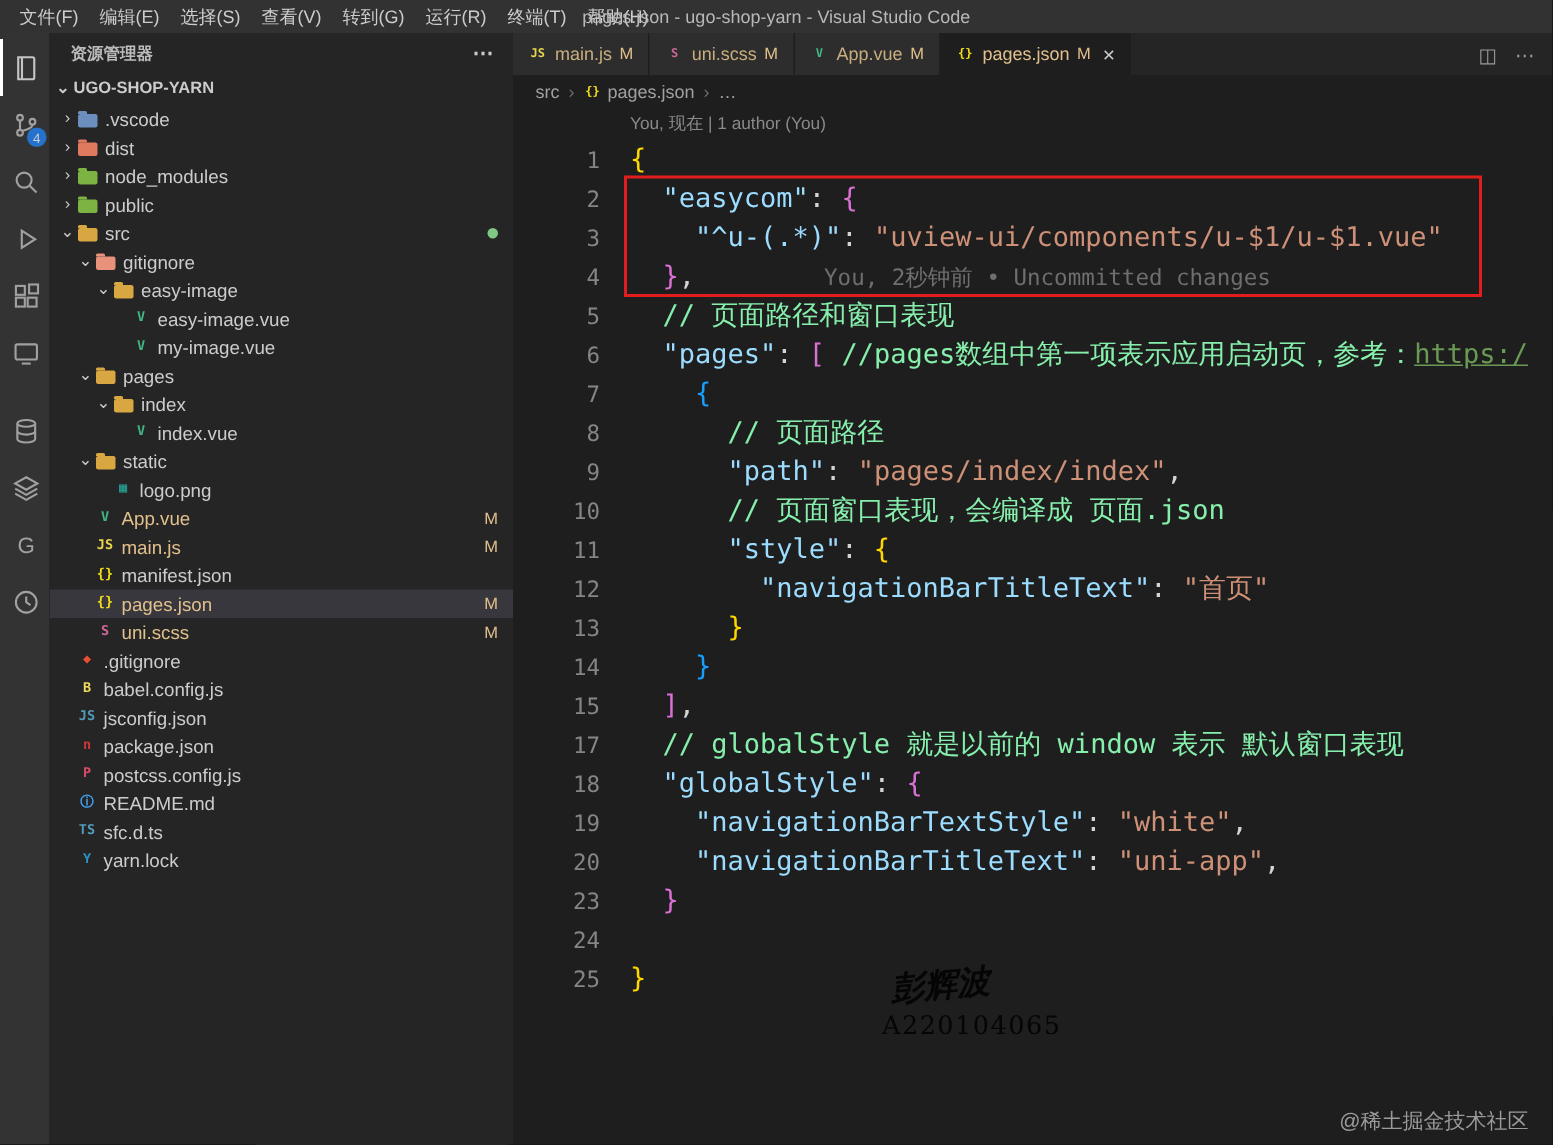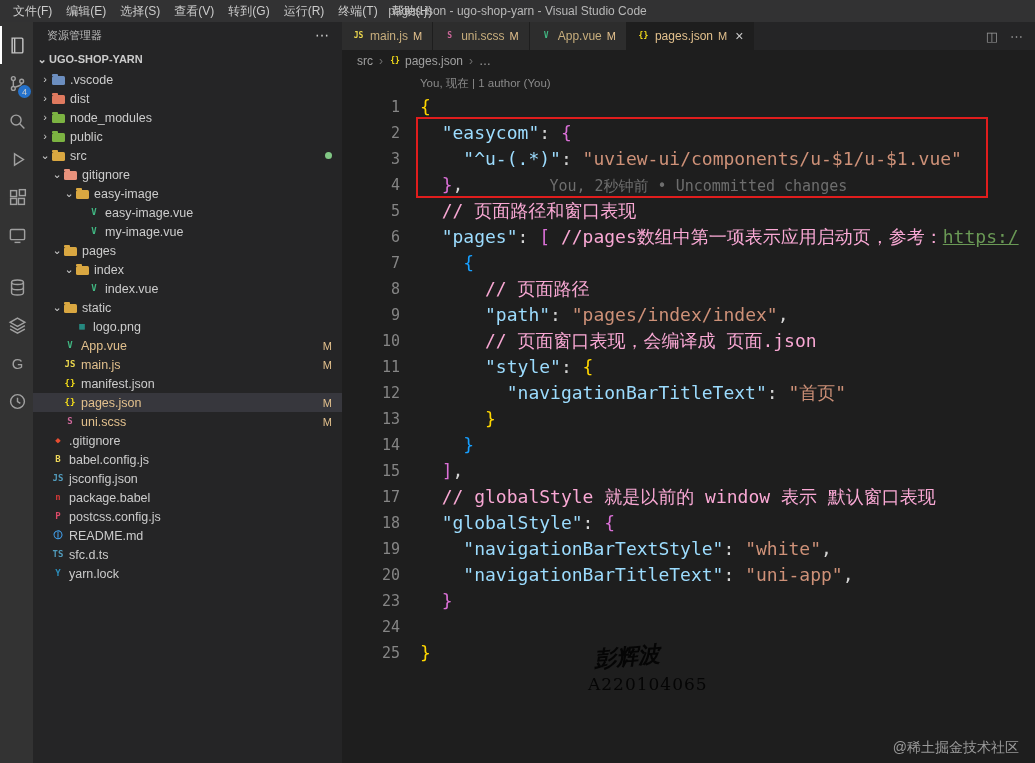--- a/index.html
+++ b/index.html
@@ -18,21 +18,21 @@
   
   .activitybar { width:33px; background:#333333; display:flex; flex-direction:column; align-items:center; padding-top:4px; flex:none; }
   .act-item { width:33px; height:38px; display:flex; align-items:center; justify-content:center; position:relative; opacity:.75; border-left:2px solid transparent; }
   .act-item.active { opacity:1; border-left:2px solid #ffffff; }
   .act-item.group2 { margin-top:14px; }
   .act-item svg { width:19px; height:19px; stroke:#c5c5c5; fill:none; stroke-width:1.2; }
   .act-badge { position:absolute; right:2px; bottom:4px; min-width:13px; height:13px; border-radius:7px; background:#2188ff; color:#fff; font-size:9px; display:flex; align-items:center; justify-content:center; padding:0 2px; }
 
   
   .sidebar { width:309px; background:#252526; color:#cccccc; flex:none; overflow:hidden; }
-  .sidebar-header { height:26px; display:flex; align-items:center; justify-content:space-between; padding:0 12px 0 14px; font-size:11px; color:#bbbbbb; }
+  .sidebar-header { height:26px; display:flex; align-items:center; justify-content:space-between; padding:0 12px 0 14px; font-size:11px; color:#bbbbbb;font-weight:bold; }
   .sidebar-more { color:#cccccc; font-size:14px; letter-spacing:1px; }
   .project-row { height:22px; display:flex; align-items:center; font-weight:bold; font-size:11px; color:#cccccc; padding-left:2px; }
   .project-row .chevron { width:14px; text-align:center; }
   .tree-row { height:19px; display:flex; align-items:center; padding-right:10px; font-size:12.5px; white-space:nowrap; cursor:default; }
   .tree-row.selected { background:#37373d; }
   .chevron { width:12px; flex:none; text-align:center; color:#cccccc; font-size:11px; line-height:1; }
   .folder-shape { width:13px; height:9px; border-radius:1.5px; position:relative; margin:2px 5px 0 1px; flex:none; }
   .folder-shape::before { content:""; position:absolute; top:-2.5px; left:0; width:5.5px; height:2.5px; background:inherit; border-radius:1px 1px 0 0; }
   .file-glyph { width:14px; margin-right:4px; flex:none; text-align:center; font-size:9px; font-weight:bold; font-family:"DejaVu Sans Mono", monospace; line-height:1; }
   .tree-label.modified { color:#e2c08d; }
@@ -58,21 +58,21 @@
   .crumb .file-glyph { margin-right:0; width:12px; font-size:8px; }
   .crumb-sep { color:#6e6e6e; }
   .codelens { height:22px; line-height:22px; padding-left:78px; color:#8a8a8a; font-size:11.5px; }
 
   .code { font-family:"DejaVu Sans Mono", monospace; font-size:18px; }
   .line { display:flex; height:26px; line-height:26px; white-space:pre; }
   .ln { flex:0 0 58px; text-align:right; color:#858585; font-size:15px; }
   .ltext { padding-left:20px; }
   .tk-key { color:#9cdcfe; }
   .tk-str { color:#ce9178; }
-  .tk-com { color:#f9a8d4; }
+  .tk-com { color:#86efac; }
   .tk-p   { color:#d4d4d4; }
   .tk-b1  { color:#ffd700; }
   .tk-b2  { color:#da70d6; }
   .tk-b3  { color:#179fff; }
   .tk-link { color:#6a9955; text-decoration:underline; }
   .tk-blame { color:#6e6e6e; padding-left:86px; font-size:15px; }
 
   .red-box { position:absolute; left:74px; top:67px; width:572px; height:81px; border:2px solid #e11d1d; pointer-events:none; z-index:4; }
 
   
@@ -318,21 +318,21 @@
           </div>
           <div class="tree-row" style="padding-left: 6px;">
             <span class="chevron"></span>
             <span class="file-glyph" style="color: rgb(81, 154, 186);">JS</span>
             <span class="tree-label">jsconfig.json</span>
             <span class="row-right"></span>
           </div>
           <div class="tree-row" style="padding-left: 6px;">
             <span class="chevron"></span>
             <span class="file-glyph" style="color: rgb(203, 56, 55);">n</span>
-            <span class="tree-label">package.babel</span>
+            <span class="tree-label">package.json</span>
             <span class="row-right"></span>
           </div>
           <div class="tree-row" style="padding-left: 6px;">
             <span class="chevron"></span>
             <span class="file-glyph" style="color: rgb(221, 74, 104);">P</span>
             <span class="tree-label">postcss.config.js</span>
             <span class="row-right"></span>
           </div>
           <div class="tree-row" style="padding-left: 6px;">
             <span class="chevron"></span>

